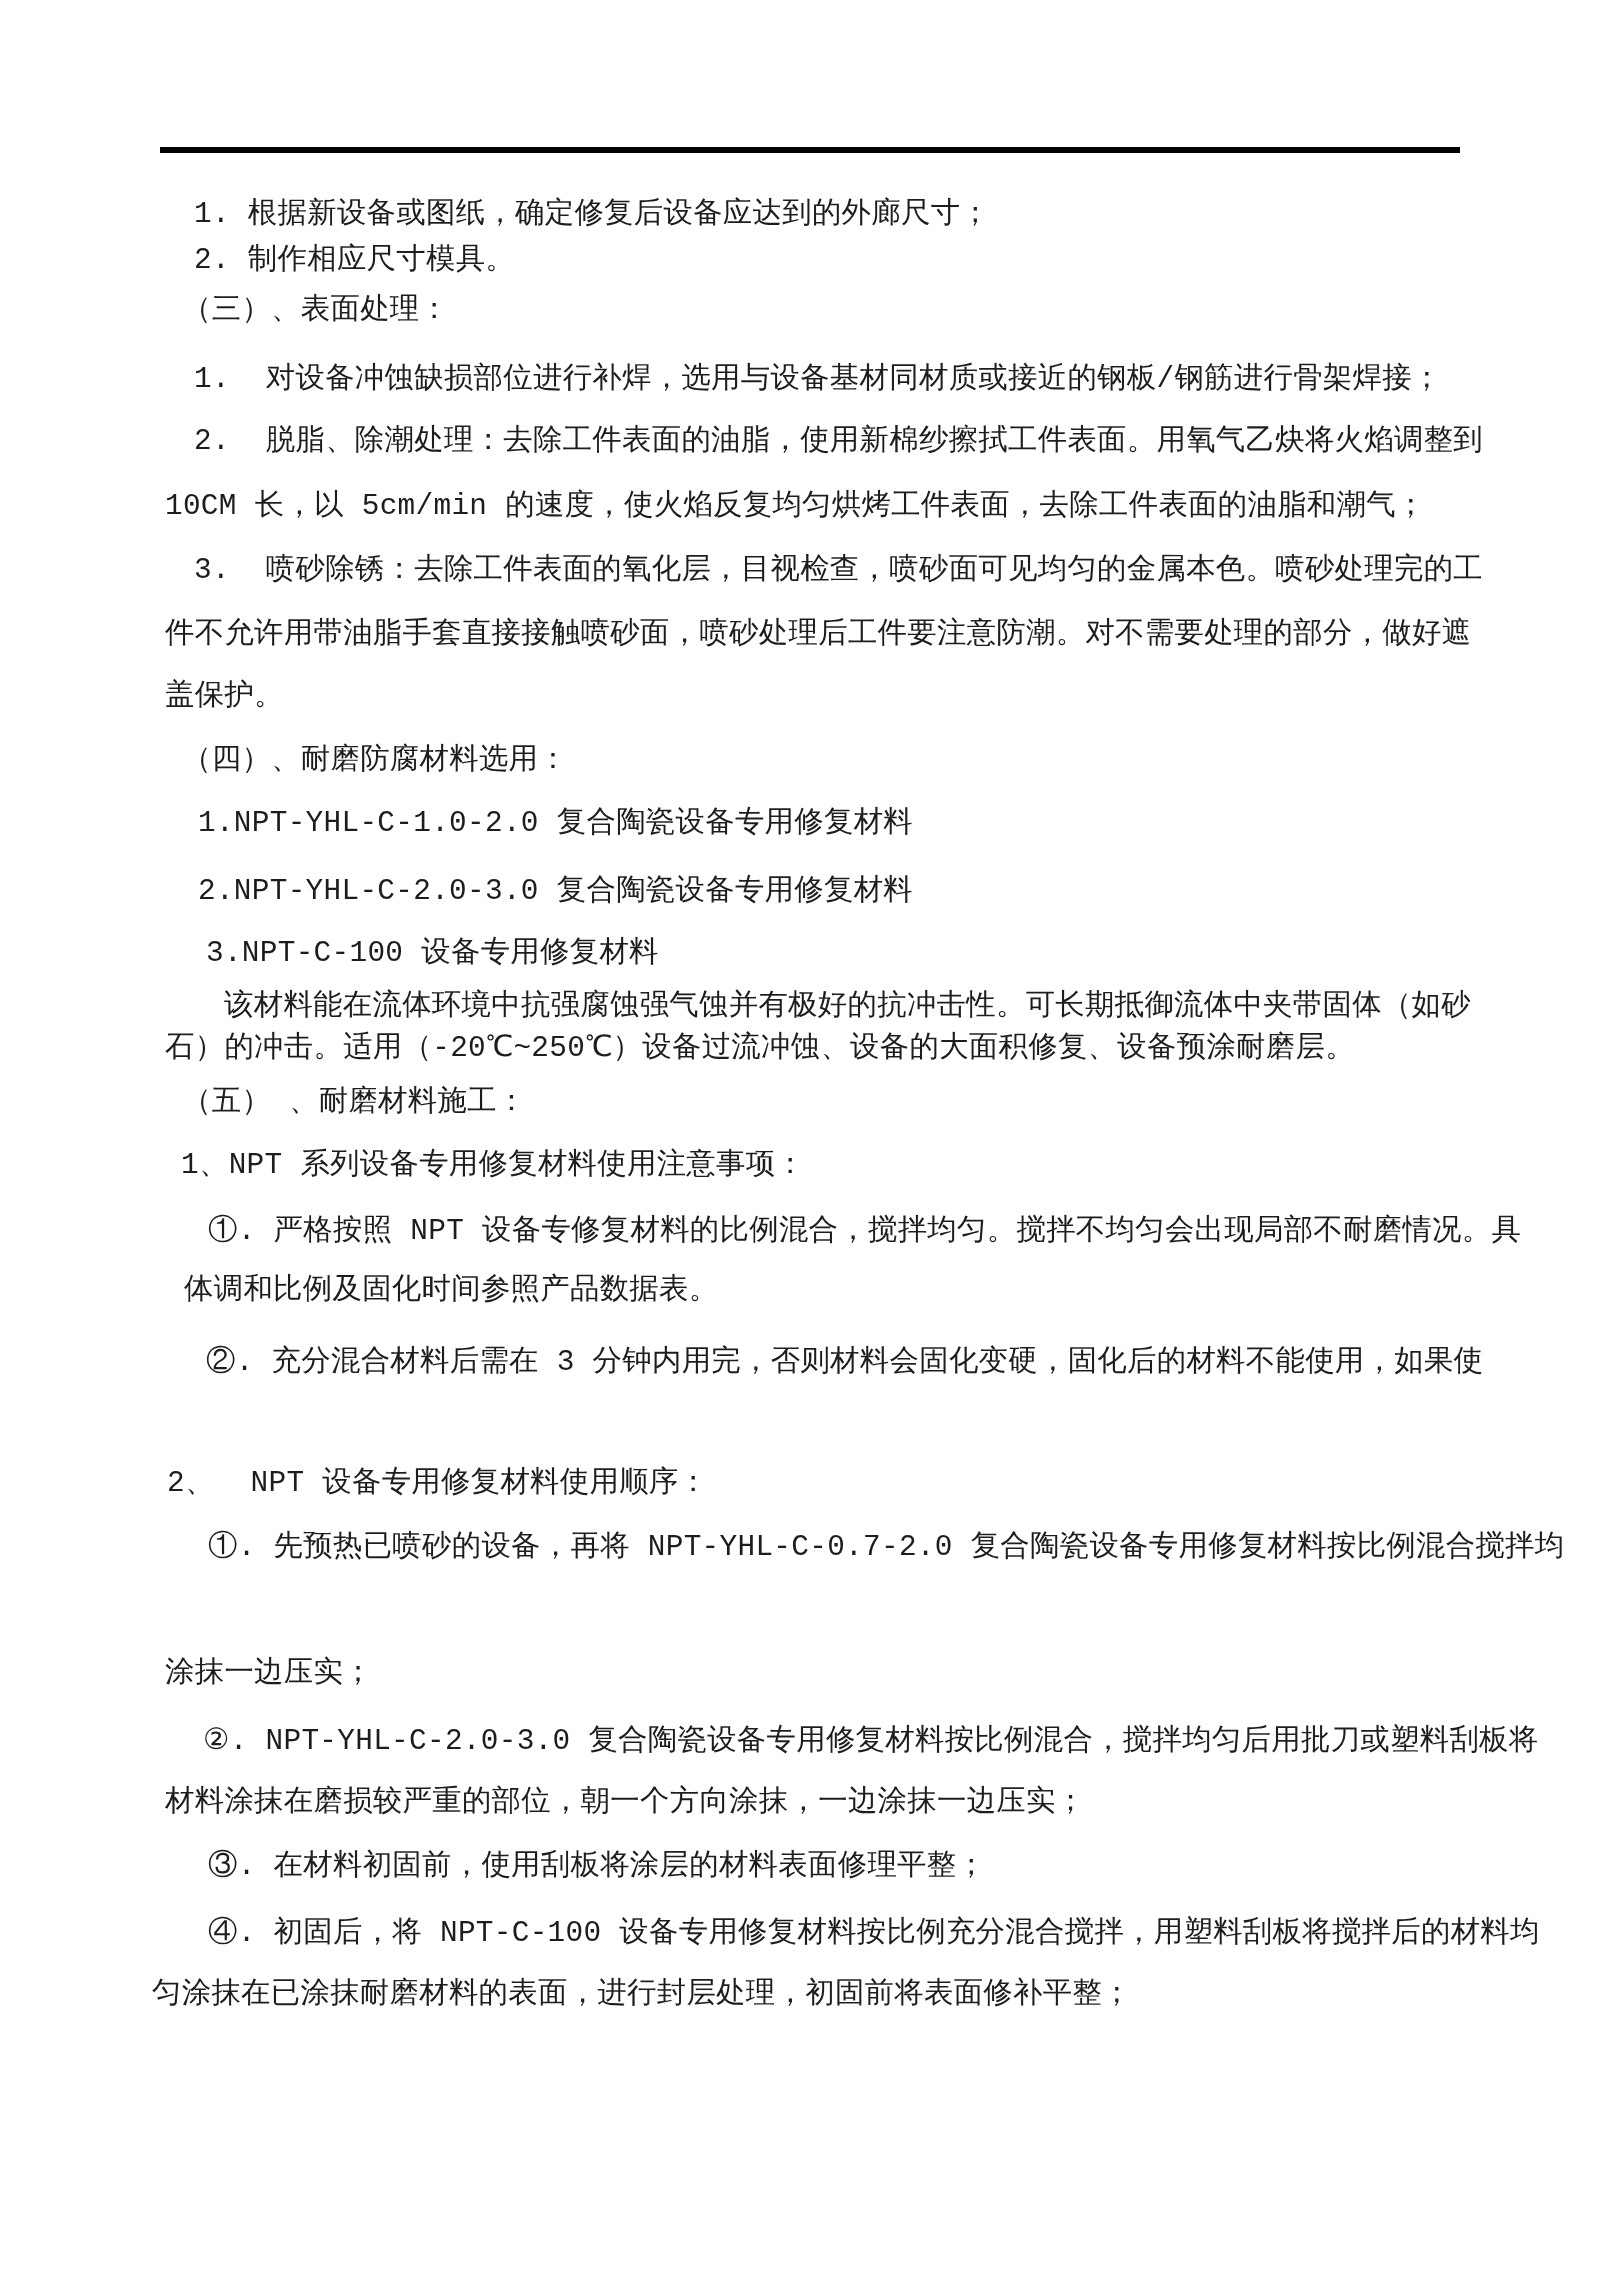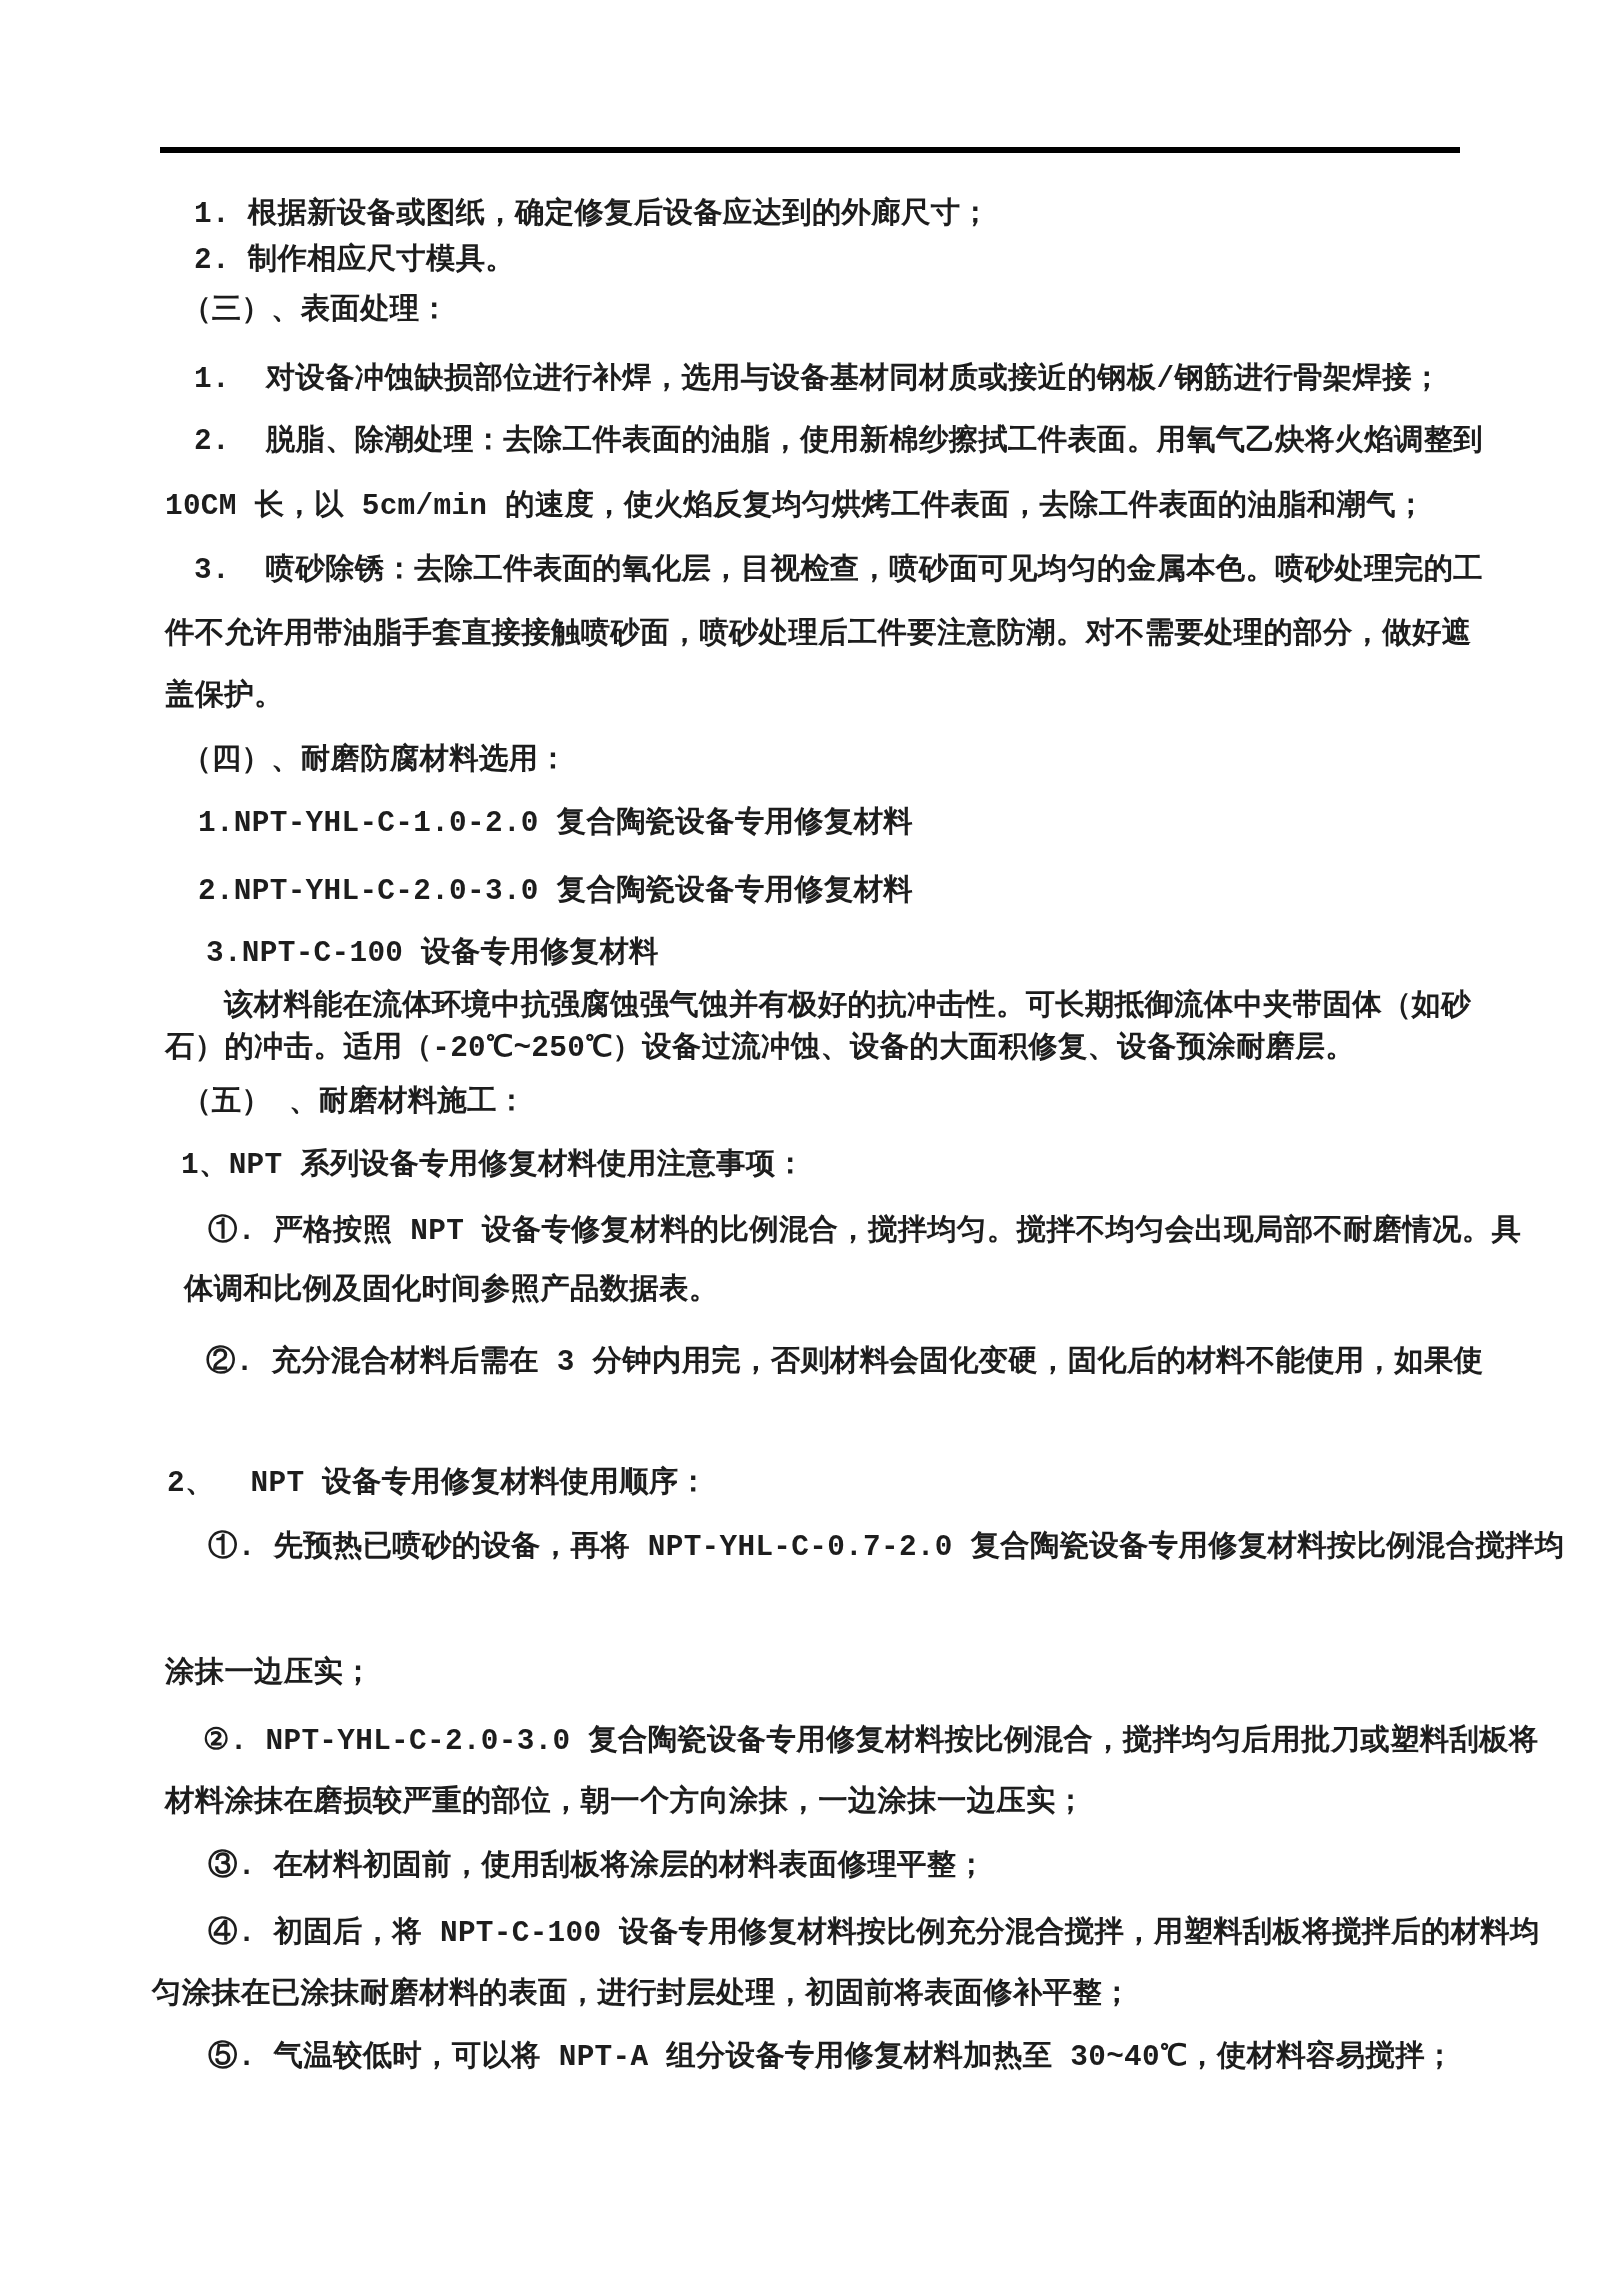--- a/index.html
+++ b/index.html
@@ -8,21 +8,20 @@
     background: #ffffff;
   }
   .page {
     position: relative;
     width: 1622px;
     height: 2295px;
     background: var(--page-bg, #ffffff);
     color: var(--text-color, #1d1d1d);
     font-family: "Liberation Mono", "DejaVu Sans Mono", monospace;
     overflow: hidden;
-    font-weight: bold;
   }
   .rule {
     position: absolute;
     left: 160px;
     top: 147px;
     width: 1300px;
     height: 5.9px;
     background: var(--rule-color, #000000);
   }
   .ln {
@@ -60,15 +59,14 @@
   <div class="ln" style="top:1273px; left:184px;">体调和比例及固化时间参照产品数据表。</div>
   <div class="ln" style="top:1345px; left:206px;">②. 充分混合材料后需在 3 分钟内用完，否则材料会固化变硬，固化后的材料不能使用，如果使</div>
   <div class="ln" style="top:1466px; left:167px;">2、  NPT 设备专用修复材料使用顺序：</div>
   <div class="ln" style="top:1530px; left:208px;">①. 先预热已喷砂的设备，再将 NPT-YHL-C-0.7-2.0 复合陶瓷设备专用修复材料按比例混合搅拌均</div>
   <div class="ln" style="top:1656px; left:165px;">涂抹一边压实；</div>
   <div class="ln" style="top:1724px; left:203px;">②. NPT-YHL-C-2.0-3.0 复合陶瓷设备专用修复材料按比例混合，搅拌均匀后用批刀或塑料刮板将</div>
   <div class="ln" style="top:1785px; left:165px;">材料涂抹在磨损较严重的部位，朝一个方向涂抹，一边涂抹一边压实；</div>
   <div class="ln" style="top:1849px; left:208px;">③. 在材料初固前，使用刮板将涂层的材料表面修理平整；</div>
   <div class="ln" style="top:1916px; left:208px;">④. 初固后，将 NPT-C-100 设备专用修复材料按比例充分混合搅拌，用塑料刮板将搅拌后的材料均</div>
   <div class="ln" style="top:1977px; left:152px;">匀涂抹在已涂抹耐磨材料的表面，进行封层处理，初固前将表面修补平整；</div>
-  <div class="ln" style="top:2040px; left:208px;">⑤. 气温较低时，可以将 NPT-A 组分设备专用修复材料加热至 30~40℃，使材料容易搅拌；</div>
 </div>
 
 
 </body></html>

